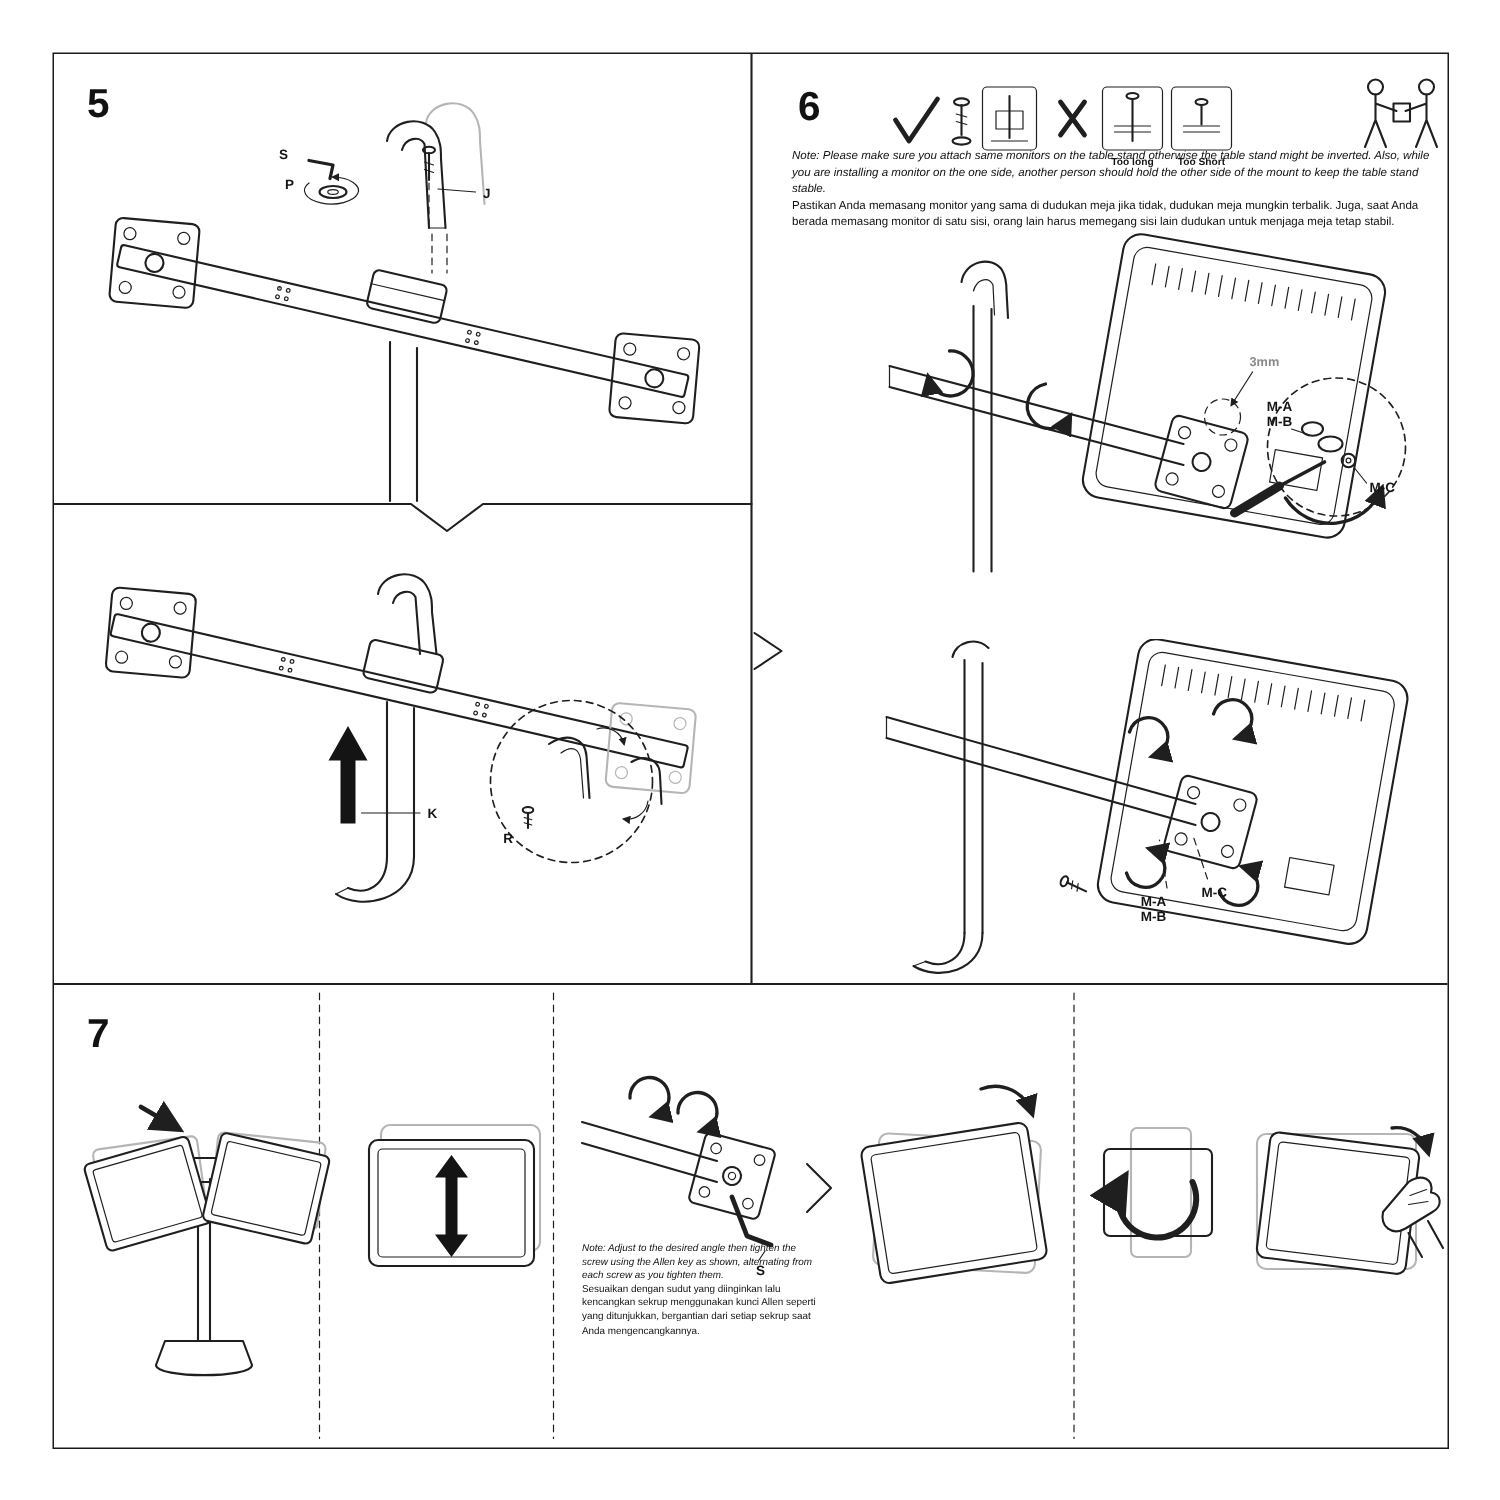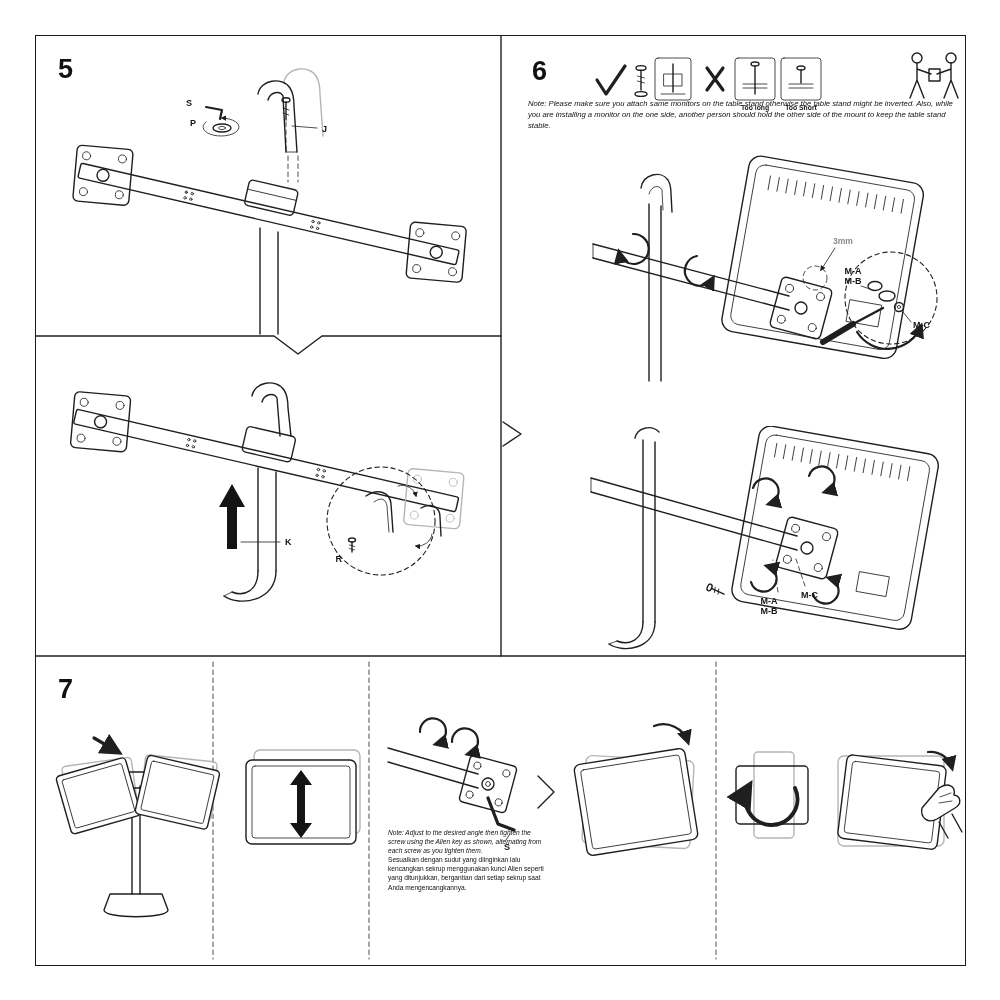--- a/index.html
+++ b/index.html
@@ -168,20 +168,21 @@
         <path class="ln" d="M316,206 V216"></path>
         <path class="ln thin" d="M313.5,209 L318.5,210.5 M313.5,212.5 L318.5,214"></path>
       </g>
     </g>
     <text class="lbl" x="306" y="226" text-anchor="end">R</text>
   </svg>
 
   <div class="stepnum" style="left:496px;top:20px">6</div>
   <div class="note note6">
     <div class="note-en">Note: Please make sure you attach same monitors on the table stand otherwise the table stand might be inverted. Also, while you are installing a monitor on the one side, another person should hold the other side of the mount to keep the table stand stable.</div>
+    <div class="note-id">Pastikan Anda memasang monitor yang sama di dudukan meja jika tidak, dudukan meja mungkin terbalik. Juga, saat Anda berada memasang monitor di satu sisi, orang lain harus memegang sisi lain dudukan untuk menjaga meja tetap stabil.</div>
   </div>
   <svg style="left:465px;top:0" width="464" height="390" viewBox="0 0 464 390">
     <defs>
           <marker id="ah6a" viewBox="0 0 8 8" refX="6" refY="4" markerWidth="7" markerHeight="7" orient="auto-start-reverse">
             <path d="M0,0L8,4L0,8z" fill="#1f1f1f"></path>
           </marker>
         </defs>
 
     <polyline class="ln w3" points="96,44 105,58 124,30"></polyline>
     <g>

